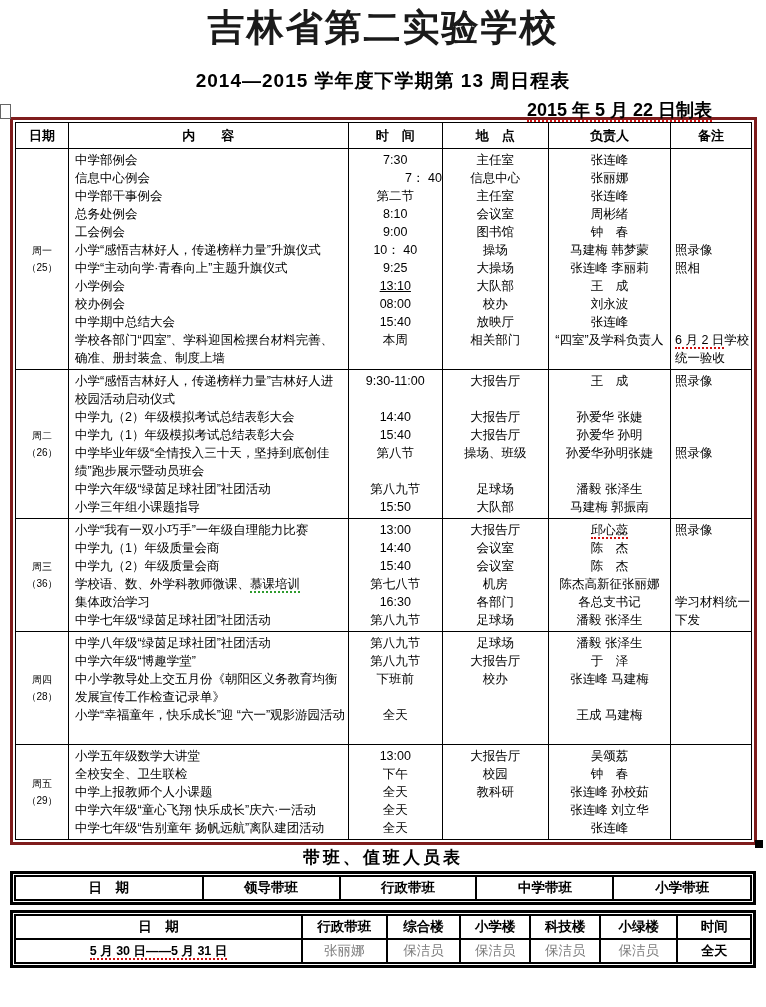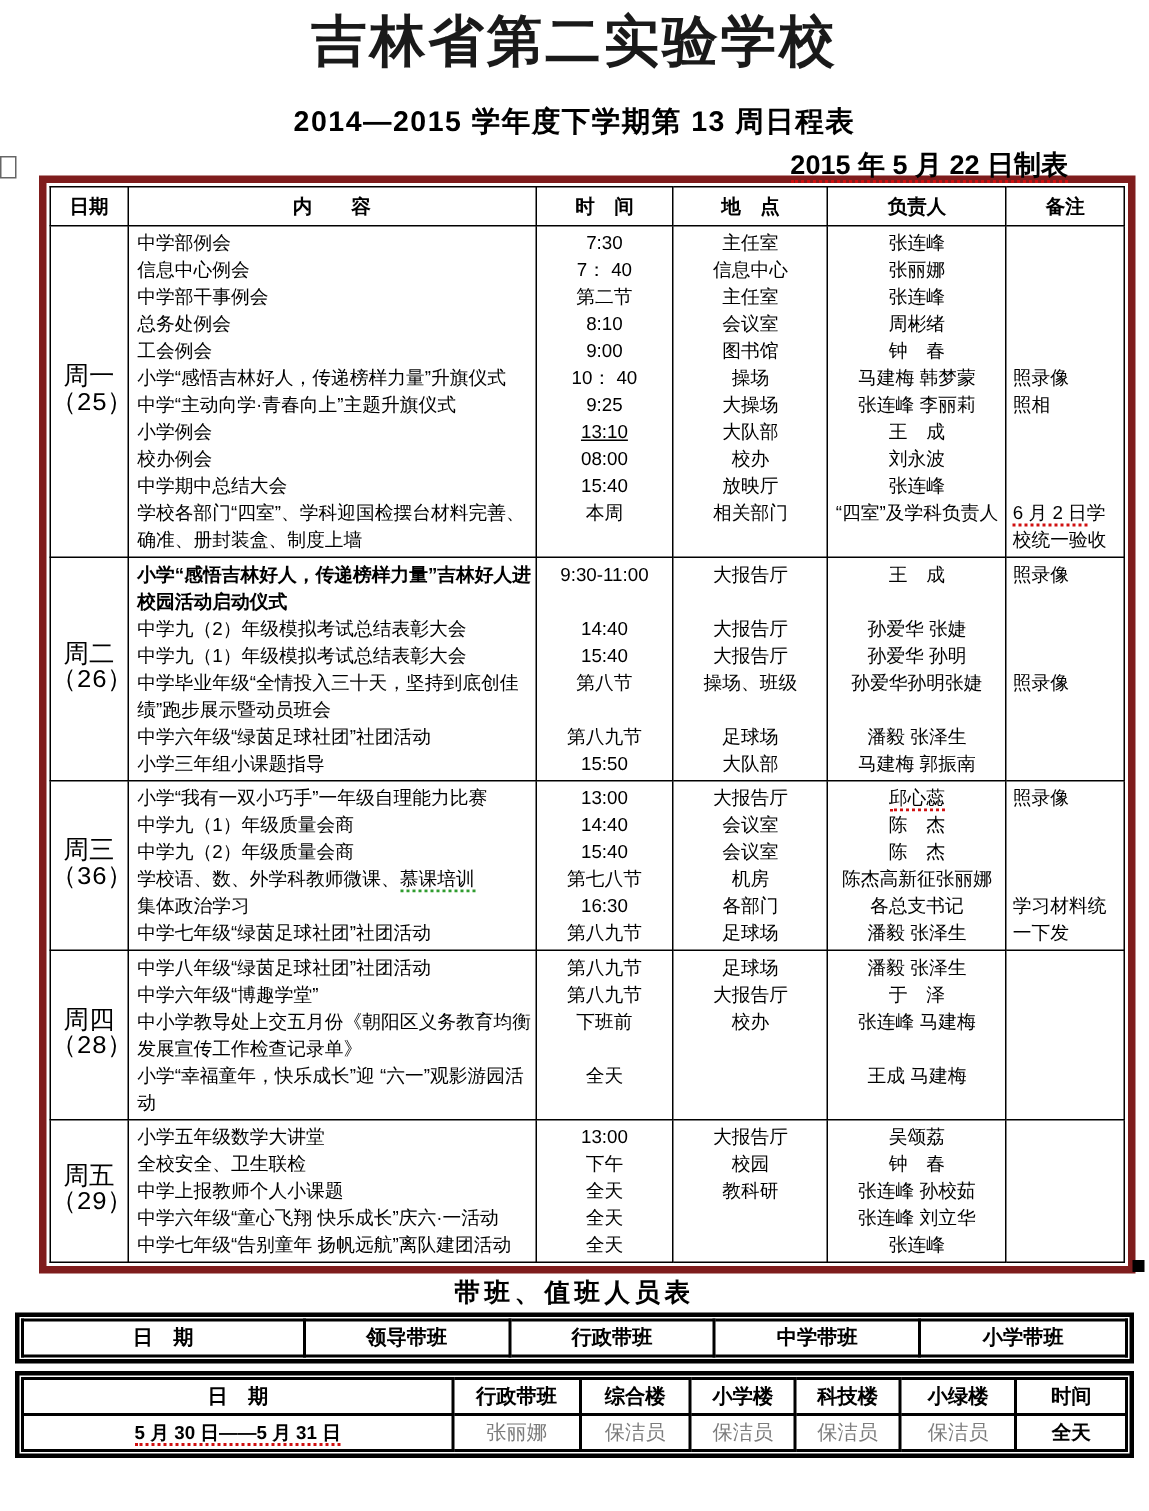--- a/index.html
+++ b/index.html
@@ -20,27 +20,27 @@
   .sq-green{border-bottom:2px dotted #2e9b2e;}
 
   .table-handle-left{
     position:absolute;left:0;top:104px;width:9px;height:13px;
     border:1px solid #666;background:#fff;
   }
   .resize-handle{
     position:absolute;right:3px;top:840px;width:8px;height:8px;background:#000;
   }
 
-  .main-wrap{margin:3px 9px 0 26px;border:5px solid #7f1d1d;padding:2px;}
+  .main-wrap{margin:3px 9px 0 10px;border:3px solid #7f1d1d;padding:2px;}
   .main-table{width:100%;border-collapse:collapse;table-layout:fixed;font-size:12.5px;}
   .main-table th,.main-table td{border:1px solid #000;padding:0;}
   .main-table thead th{height:25px;font-size:13px;font-weight:bold;text-align:center;}
   .day-row td{vertical-align:top;padding:2px 0;}
   .day-row td.day-cell{vertical-align:middle;text-align:center;}
-  .day-name,.day-num{line-height:17px;font-size:17px;font-family:Liberation Mono, monospace;}
+  .day-name,.day-num{line-height:17px;font-size:10px;}
   .item{line-height:18px;overflow:hidden;}
   .c-item{padding-left:6px;padding-right:2px;}
   .t-item,.p-item,.r-item{text-align:center;}
   .n-item{padding-left:4px;padding-right:1px;overflow:visible;}
 
   .duty-heading{
     text-align:center;font-weight:bold;font-size:17px;letter-spacing:3px;
     margin-top:2px;line-height:22px;
   }
   .duty-wrap{margin:2px 10px 0 10px;border:3px solid #000;padding:1px;}
@@ -102,21 +102,21 @@
             <div class="item c-item" style="height: 18px;">工会例会</div>
             <div class="item c-item" style="height: 18px;">小学“感悟吉林好人，传递榜样力量”升旗仪式</div>
             <div class="item c-item" style="height: 18px;">中学“主动向学·青春向上”主题升旗仪式</div>
             <div class="item c-item" style="height: 18px;">小学例会</div>
             <div class="item c-item" style="height: 18px;">校办例会</div>
             <div class="item c-item" style="height: 18px;">中学期中总结大会</div>
             <div class="item c-item" style="height: 36px;">学校各部门“四室”、学科迎国检摆台材料完善、确准、册封装盒、制度上墙</div>
           </td>
           <td class="time-cell">
             <div class="item t-item" style="height: 18px;">7:30</div>
-            <div class="item t-item" style="height: 18px;">7： 40</div>
+            <div class="item t-item" style="height: 18px; text-align: right;">7： 40</div>
             <div class="item t-item" style="height: 18px;">第二节</div>
             <div class="item t-item" style="height: 18px;">8:10</div>
             <div class="item t-item" style="height: 18px;">9:00</div>
             <div class="item t-item" style="height: 18px;">10： 40</div>
             <div class="item t-item" style="height: 18px;">9:25</div>
             <div class="item t-item" style="height: 18px; text-decoration: underline;">13:10</div>
             <div class="item t-item" style="height: 18px;">08:00</div>
             <div class="item t-item" style="height: 18px;">15:40</div>
             <div class="item t-item" style="height: 36px;">本周</div>
           </td>
@@ -159,21 +159,21 @@
             <div class="item n-item" style="height: 18px;"></div>
             <div class="item n-item" style="height: 36px;"><span></span><span class="sq-red">6 月 2 日</span><span>学校统一验收</span></div>
           </td>
         </tr>
         <tr class="day-row">
           <td class="day-cell">
             <div class="day-name">周二</div>
             <div class="day-num">（26）</div>
           </td>
           <td class="content-cell">
-            <div class="item c-item" style="height: 36px; font-weight: bold;">小学“感悟吉林好人，传递榜样力量”吉林好人进校园活动启动仪式</div>
+            <div class="item c-item" style="height: 36px;">小学“感悟吉林好人，传递榜样力量”吉林好人进校园活动启动仪式</div>
             <div class="item c-item" style="height: 18px;">中学九（2）年级模拟考试总结表彰大会</div>
             <div class="item c-item" style="height: 18px;">中学九（1）年级模拟考试总结表彰大会</div>
             <div class="item c-item" style="height: 36px;">中学毕业年级“全情投入三十天，坚持到底创佳绩”跑步展示暨动员班会</div>
             <div class="item c-item" style="height: 18px;">中学六年级“绿茵足球社团”社团活动</div>
             <div class="item c-item" style="height: 18px;">小学三年组小课题指导</div>
           </td>
           <td class="time-cell">
             <div class="item t-item" style="height: 36px;">9:30-11:00</div>
             <div class="item t-item" style="height: 18px;">14:40</div>
             <div class="item t-item" style="height: 18px;">15:40</div>

